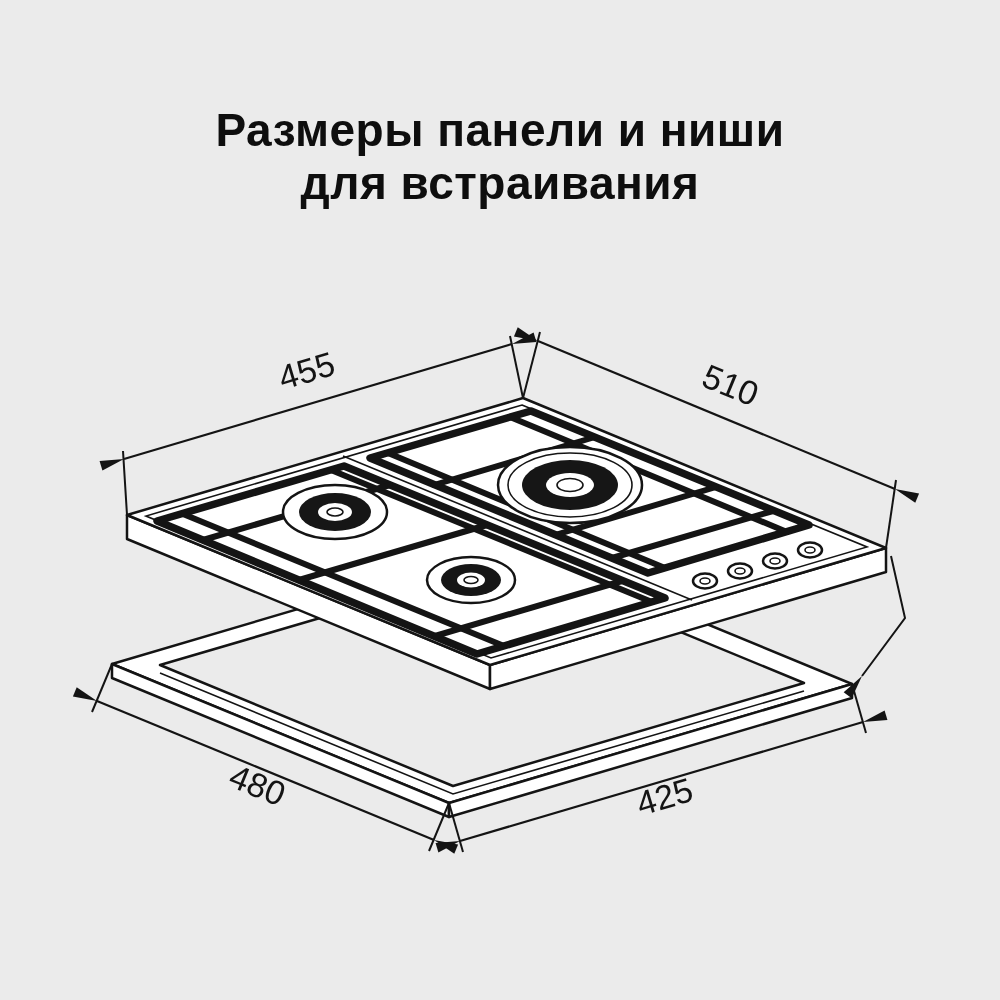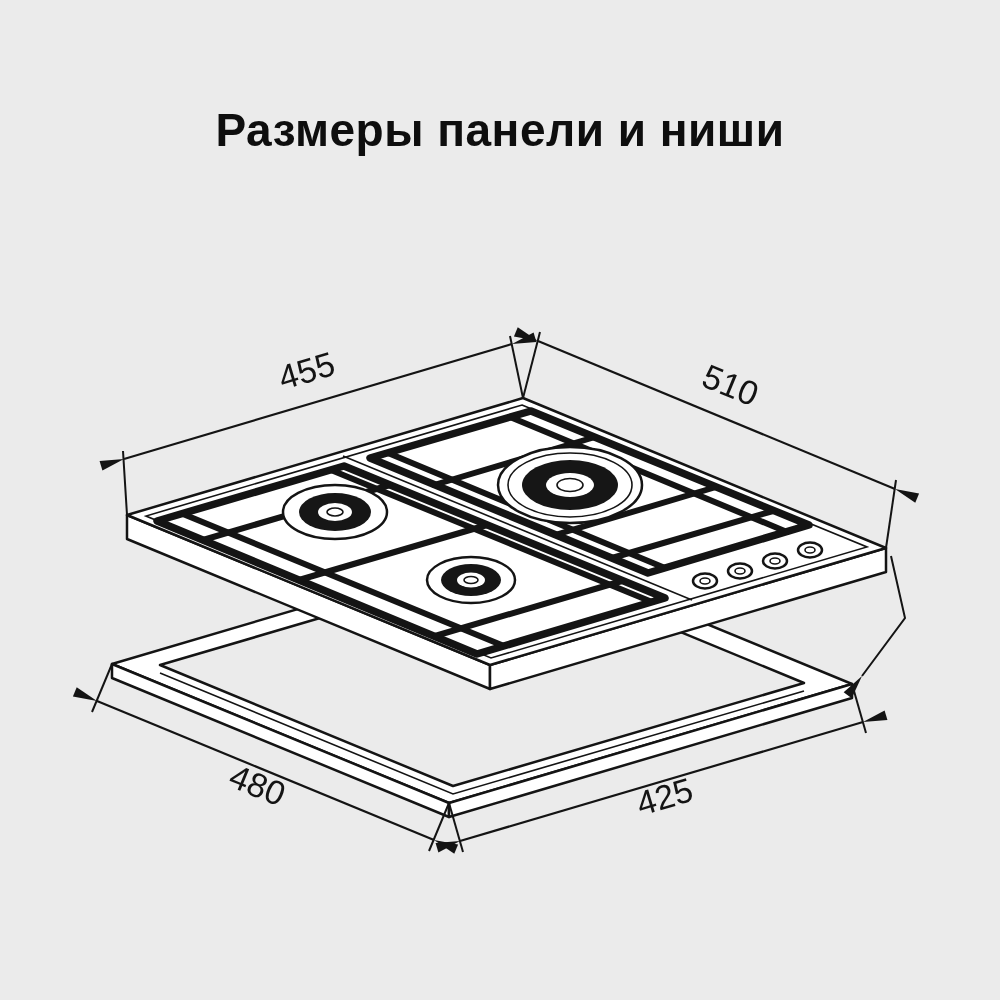--- a/index.html
+++ b/index.html
@@ -23,20 +23,21 @@
   .ext{fill:none;stroke:#141414;stroke-width:2;}
   .dim-label{font-size:34px;fill:#141414;font-family:"Liberation Sans",sans-serif;text-anchor:middle;}
 </style>
 </head>
 <body>
 
 <div class="stage">
 
   <div class="title">
     <div>Размеры панели и ниши</div>
+    <div>для встраивания</div>
   </div>
 
   <svg width="1000" height="1000" viewBox="0 0 1000 1000">
     <defs>
       <marker id="arr" markerWidth="26" markerHeight="16" refX="1" refY="8" orient="auto-start-reverse" markerUnits="userSpaceOnUse">
         <path d="M1,8 L25,3 L25,13 Z" fill="#141414"></path>
       </marker>
     </defs>
 
     <g>

